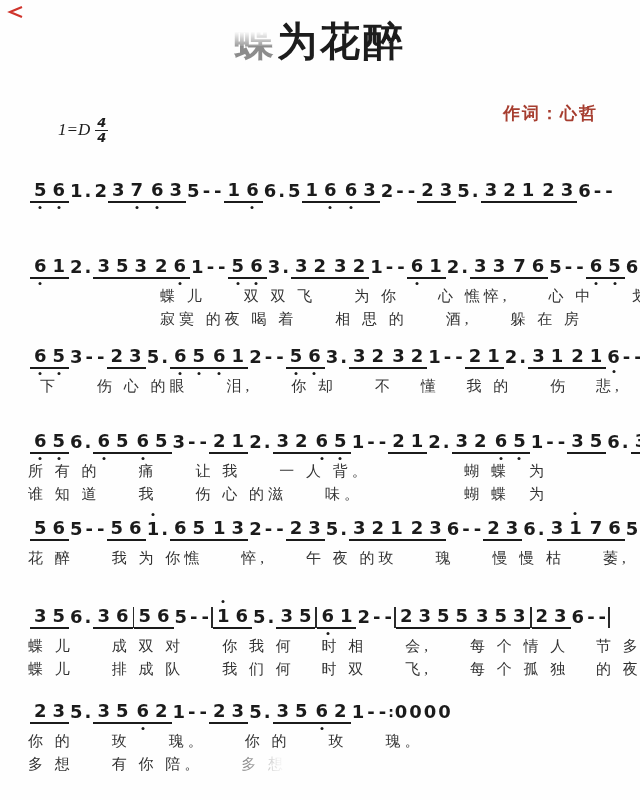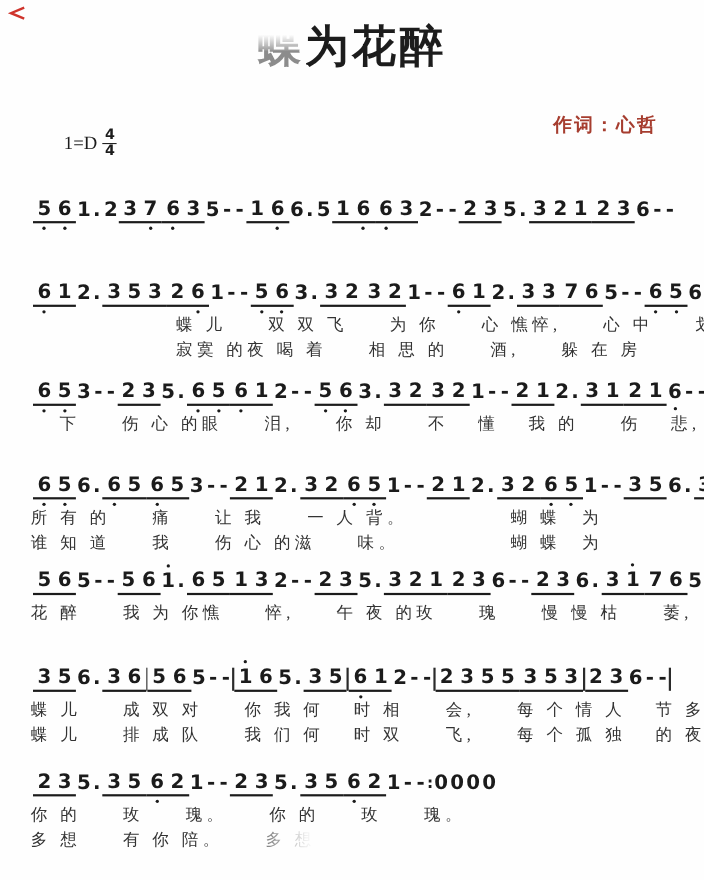--- a/index.html
+++ b/index.html
@@ -11,21 +11,21 @@
   .title-row{position:absolute;top:20px;left:0;right:0;text-align:center;}
   .title-wrap{position:relative;display:inline-block;font-size:40px;font-weight:bold;
               letter-spacing:3px;line-height:1.1;}
   .title-faded{opacity:.5;position:relative;}
   .title-mask{position:absolute;left:-6px;top:-6px;width:52px;height:32px;
               background:linear-gradient(#fefefe 55%,rgba(254,254,254,.15));}
   
   .credits{position:absolute;top:102px;right:42px;font-size:17px;line-height:1.45;
            letter-spacing:2px;font-weight:bold;}
   
-  .keysig{position:absolute;top:116px;left:58px;font-size:17px;display:flex;align-items:center;gap:5px;}
+  .keysig{position:absolute;top:116px;left:58px;font-size:17px;display:flex;align-items:center;gap:5px;font-style:italic;}
   .meter{display:inline-flex;flex-direction:column;align-items:center;font-weight:bold;
          font-size:13px;line-height:1.05;font-family:"DejaVu Sans",sans-serif;}
   .meter .top{border-bottom:1.5px solid #222;padding:0 2px;}
   
   .sys{position:absolute;left:0;right:0;}
   .music{display:flex;justify-content:space-between;align-items:center;height:30px;
          margin:0 30px;font-family:"DejaVu Sans",sans-serif;font-weight:bold;font-size:18px;
          color:#1b1b1b;}
   .sys7 .music{margin-right:200px;}
   .tok{display:inline-flex;align-items:flex-end;}
@@ -38,21 +38,21 @@
   .note.hi::before{content:"";position:absolute;left:50%;transform:translateX(-50%);
     top:-6px;width:3px;height:3px;border-radius:50%;background:#1b1b1b;}
   .ndot{line-height:20px;margin:0 2px 0 1px;}
   .tok.dash{line-height:20px;margin:0 2px;}
   .tok.bar{width:2px;height:21px;background:#2a2a2a;}
   .tok.colon{font-size:14px;line-height:18px;}
   .tok.endbar{width:5px;height:21px;background:#111;}
   
   .lyric{margin-top:5px;font-size:15px;letter-spacing:4px;color:#333;white-space:pre;
          line-height:18px;}
-  .ind160{padding-left:160px;} .ind55{padding-left:54px;} .ind28{padding-left:28px;}
+  .ind160{padding-left:160px;} .ind55{padding-left:40px;} .ind28{padding-left:28px;}
   .split{display:flex;justify-content:space-between;padding-right:92px;}
   .fade-tail{position:relative;}
   .fade-tail::after{content:"";position:absolute;top:0;bottom:-2px;left:215px;right:0;
      background:linear-gradient(90deg,rgba(254,254,254,0),#fefefe 70px);}
 </style>
 </head>
 <body>
 
 <div class="page">
 

